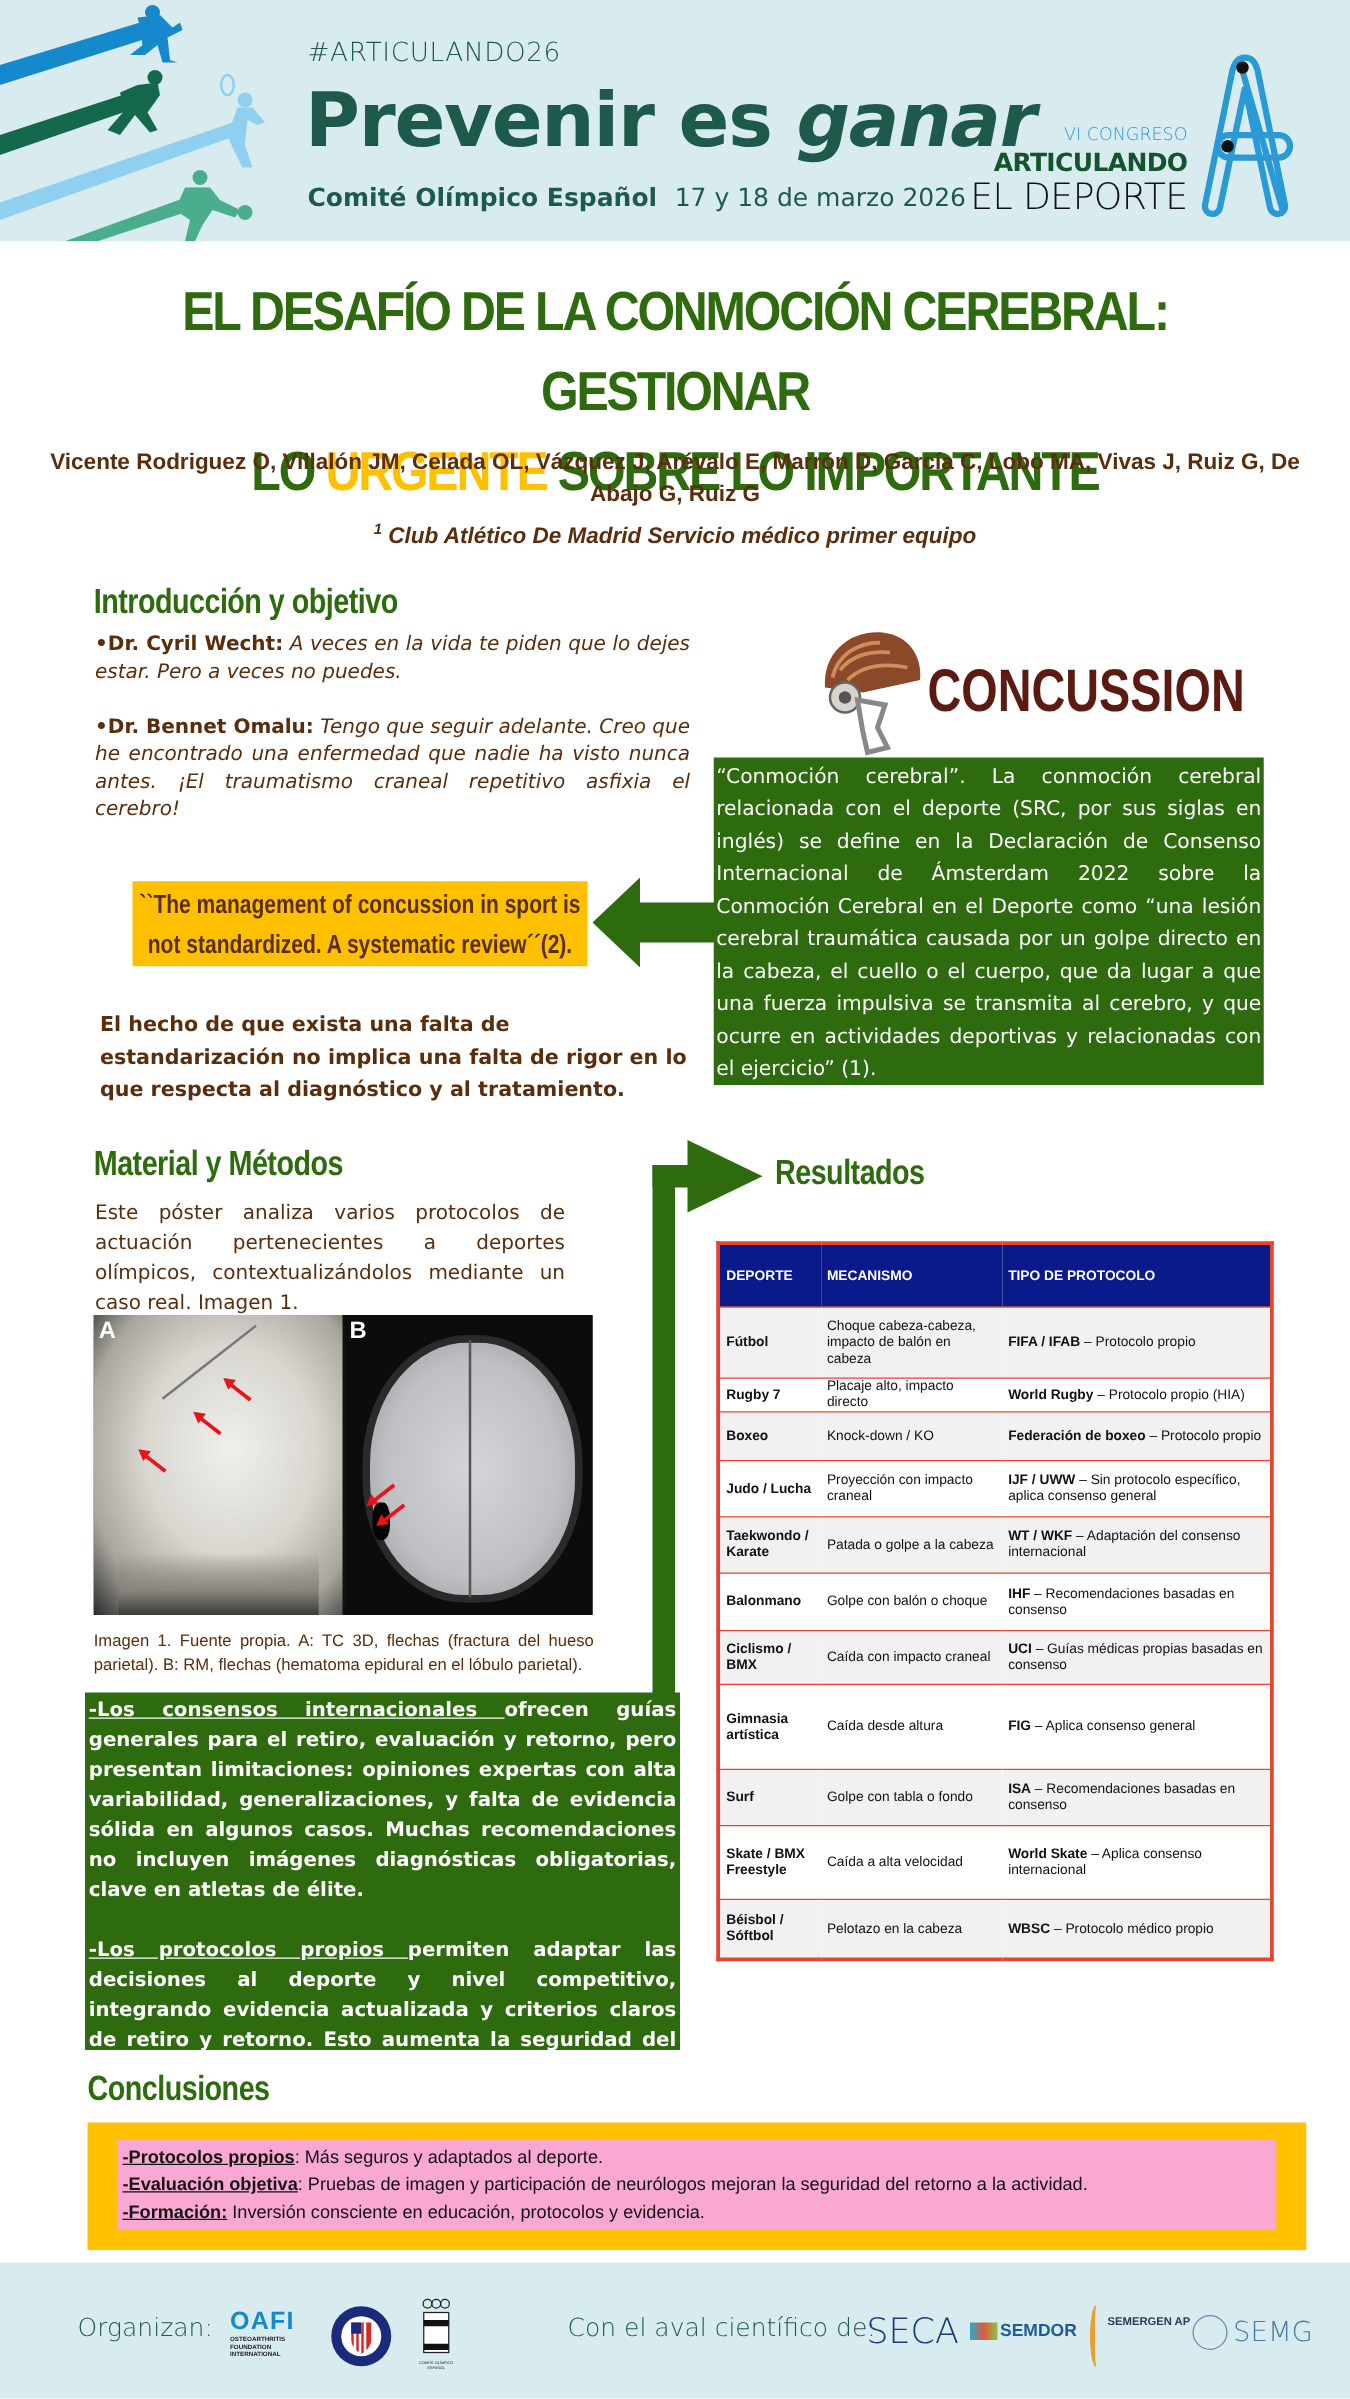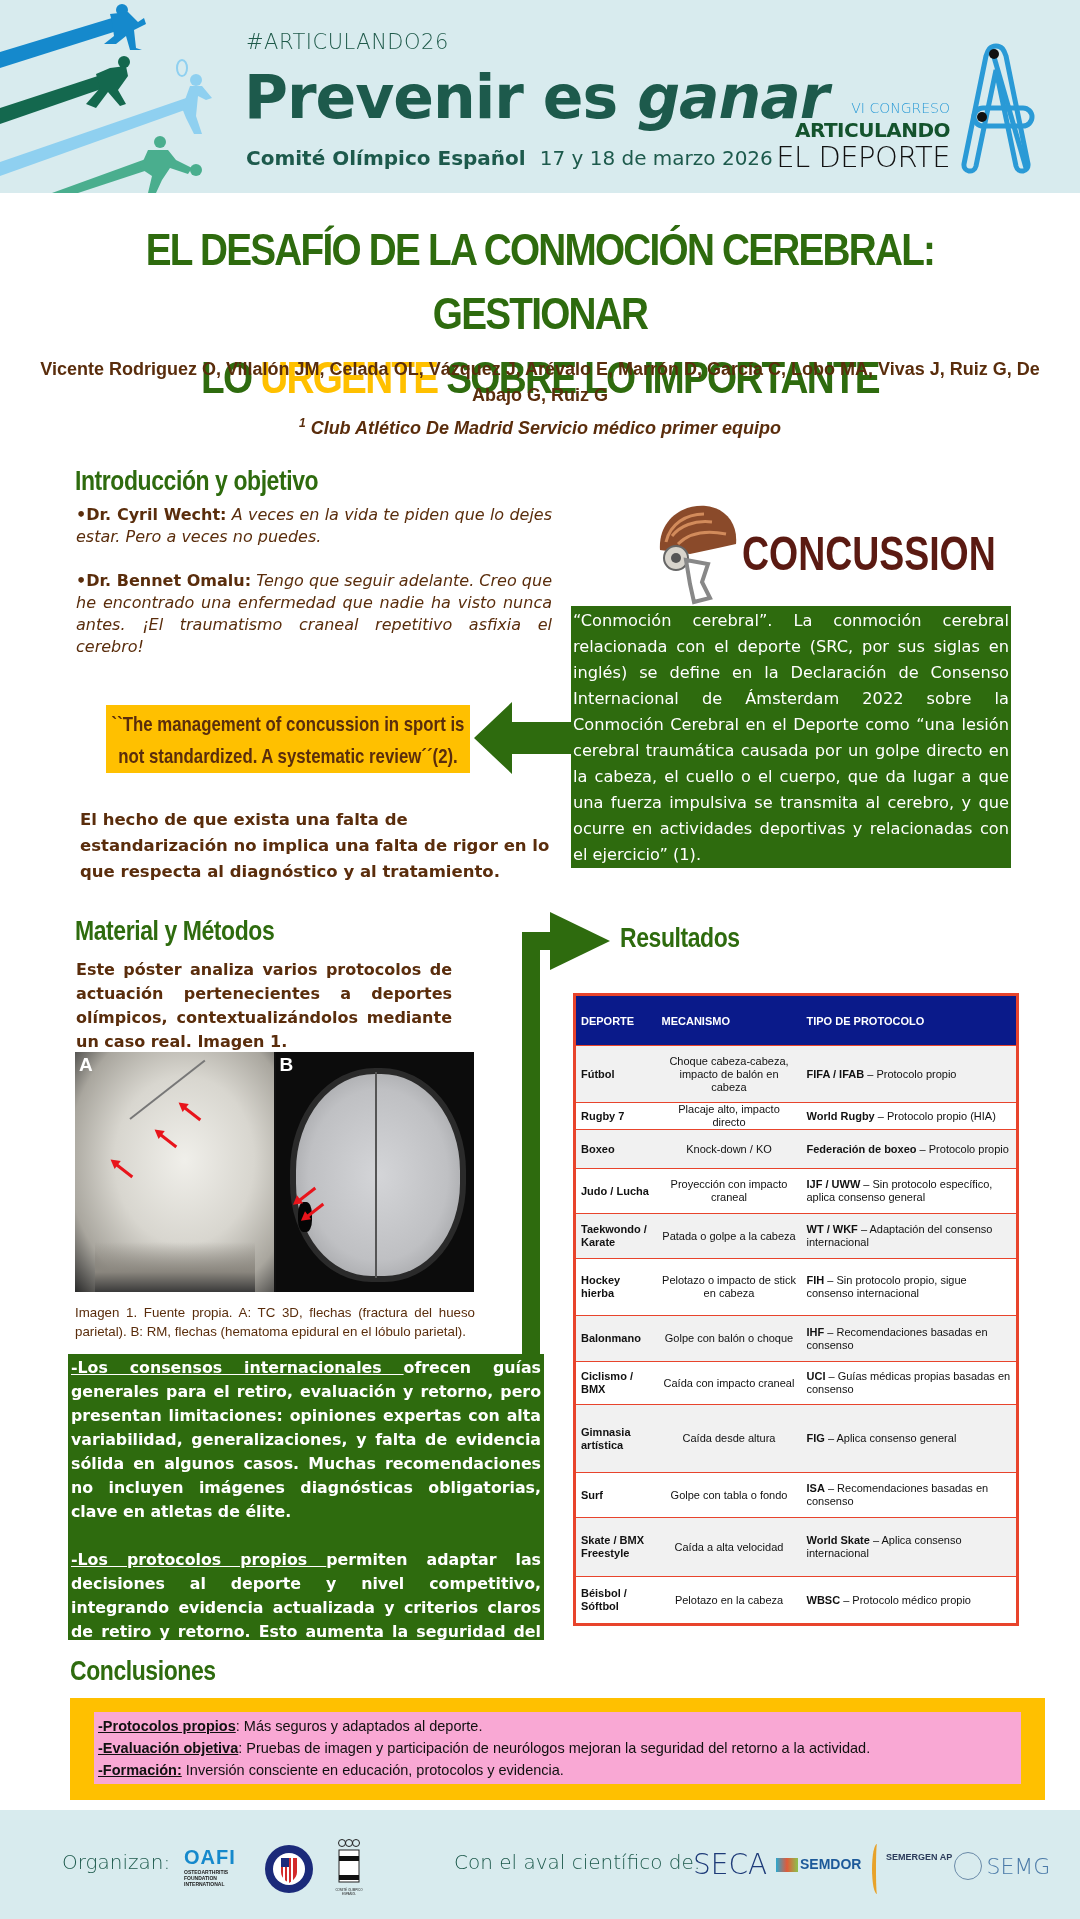--- a/index.html
+++ b/index.html
@@ -45,21 +45,21 @@
 
   
   .concussion { position: absolute; left: 650px; top: 498px; width: 330px; height: 110px; }
   .conc-helmet { position: absolute; left: 0; top: 0; width: 90px; height: 110px; }
   .conc-word { position: absolute; left: 92px; top: 28px; font-size: 48px; font-weight: bold; color: #5b1a12; font-family: "Liberation Sans", sans-serif; transform: scaleX(0.78); transform-origin: left; letter-spacing: 0px; }
 
   .green-def { position: absolute; left: 571px; top: 606px; width: 440px; height: 262px; background: #2e6b0e; color: #ffffff; font-size: 16.2px; line-height: 26px; padding: 2px 2px; text-align: justify; font-family: "DejaVu Sans", sans-serif; }
   .green-def b { font-weight: normal; }
 
   
-  .methods-text { position: absolute; left: 76px; top: 958px; width: 376px; font-size: 16px; line-height: 24px; font-weight: bold; color: #5a2d0c; text-align: justify; font-family: "DejaVu Sans", sans-serif; }
+  .methods-text { position: absolute; left: 76px; top: 958px; width: 376px; font-size: 16px; line-height: 24px; font-weight: normal; color: #5a2d0c; text-align: justify; font-family: "DejaVu Sans", sans-serif; }
   .figure { position: absolute; left: 75px; top: 1052px; width: 399px; height: 240px; background: #111; display: flex; gap: 2px; }
   .fig-panel { position: relative; flex: 1; overflow: hidden; }
   .fig-a { background: radial-gradient(ellipse at 55% 45%, #f0efea 0%, #d8d6cf 45%, #a9a69e 75%, #2a2a2a 100%); }
   .fig-b { background: #0c0c0c; }
   .fig-b .brain { position: absolute; left: 14px; top: 16px; right: 8px; bottom: 10px; border-radius: 48% 48% 46% 46%; background: radial-gradient(ellipse at 50% 50%, #d4d5d8 0%, #bfc0c3 60%, #8f9093 100%); border: 6px solid #2a2a2a; }
   .fig-b .fissure { position: absolute; left: 50%; top: 20px; bottom: 14px; width: 2px; background: #555; }
   .fig-label { position: absolute; left: 4px; top: 2px; font-size: 19px; font-weight: bold; color: #fff; }
   .red-arrow { position: absolute; height: 3px; background: #e8141b; transform-origin: left center; }
   .red-arrow::before { content: ""; position: absolute; left: -6px; top: -4px; border-right: 9px solid #e8141b; border-top: 5.5px solid transparent; border-bottom: 5.5px solid transparent; }
   .caption { position: absolute; left: 75px; top: 1303px; width: 400px; font-size: 13.3px; line-height: 19px; color: #5a2d0c; text-align: justify; }
@@ -71,21 +71,21 @@
   
   .connector { position: absolute; left: 518px; top: 910px; width: 100px; height: 450px; }
 
   
   .results-table { position: absolute; left: 573px; top: 993px; width: 446px; border: 3px solid #e8442c; border-collapse: collapse; font-family: "Liberation Sans", sans-serif; font-size: 11px; color: #111; }
   .results-table th { background: #0a1a8a; color: #fff; text-align: left; font-weight: bold; font-size: 11px; height: 51px; padding: 0 5px; }
   .results-table td { padding: 0 5px; border-top: 1.5px solid #e8442c; vertical-align: middle; line-height: 13px; }
   .results-table tr:nth-child(odd) td { background: #f1f1f1; }
   .results-table tr:nth-child(even) td { background: #ffffff; }
   .results-table td.sport { font-weight: bold; width: 82px; }
-  .results-table td.mech { width: 145px; text-align: center; }
+  .results-table td.mech { width: 145px; }
   .results-table td.proto b { font-weight: bold; }
 
   
   .concl-box { position: absolute; left: 70px; top: 1698px; width: 975px; height: 102px; background: #ffc000; padding: 14px 24px; }
   .concl-inner { background: #f9a8d4; height: 72px; padding: 3px 4px; font-size: 14.5px; line-height: 22px; color: #111; font-family: "Liberation Sans", sans-serif; }
   .concl-inner b { font-weight: bold; text-decoration: underline; }
 
   
   .footer { position: absolute; left: 0; top: 1810px; width: 1080px; height: 109px; background: #d8ebee; }
   .foot-label { position: absolute; top: 40px; font-size: 20px; color: #1d5a4c; font-family: "DejaVu Sans", sans-serif; font-weight: 300; }
@@ -231,25 +231,20 @@
       <tr style="height: 45px;">
         <td class="sport">Judo / Lucha</td>
         <td class="mech">Proyección con impacto craneal</td>
         <td class="proto"><b>IJF / UWW</b><span> – Sin protocolo específico, aplica consenso general</span></td>
       </tr>
       <tr style="height: 45px;">
         <td class="sport">Taekwondo / Karate</td>
         <td class="mech">Patada o golpe a la cabeza</td>
         <td class="proto"><b>WT / WKF</b><span> – Adaptación del consenso internacional</span></td>
       </tr>
-      <tr style="height: 57px;">
-        <td class="sport">Hockey hierba</td>
-        <td class="mech">Pelotazo o impacto de stick en cabeza</td>
-        <td class="proto"><b>FIH</b><span> – Sin protocolo propio, sigue consenso internacional</span></td>
-      </tr>
       <tr style="height: 46px;">
         <td class="sport">Balonmano</td>
         <td class="mech">Golpe con balón o choque</td>
         <td class="proto"><b>IHF</b><span> – Recomendaciones basadas en consenso</span></td>
       </tr>
       <tr style="height: 43px;">
         <td class="sport">Ciclismo / BMX</td>
         <td class="mech">Caída con impacto craneal</td>
         <td class="proto"><b>UCI</b><span> – Guías médicas propias basadas en consenso</span></td>
       </tr>

